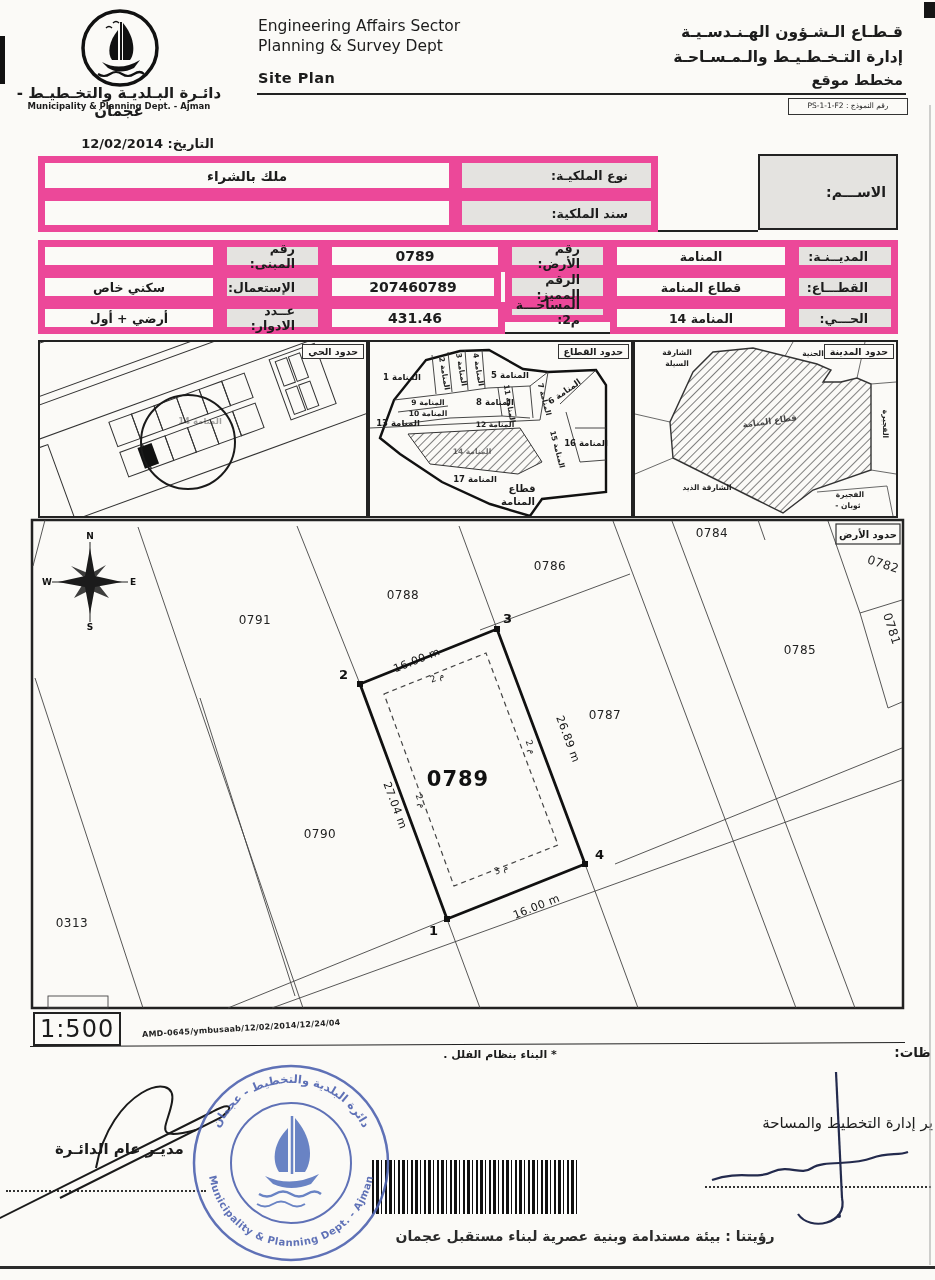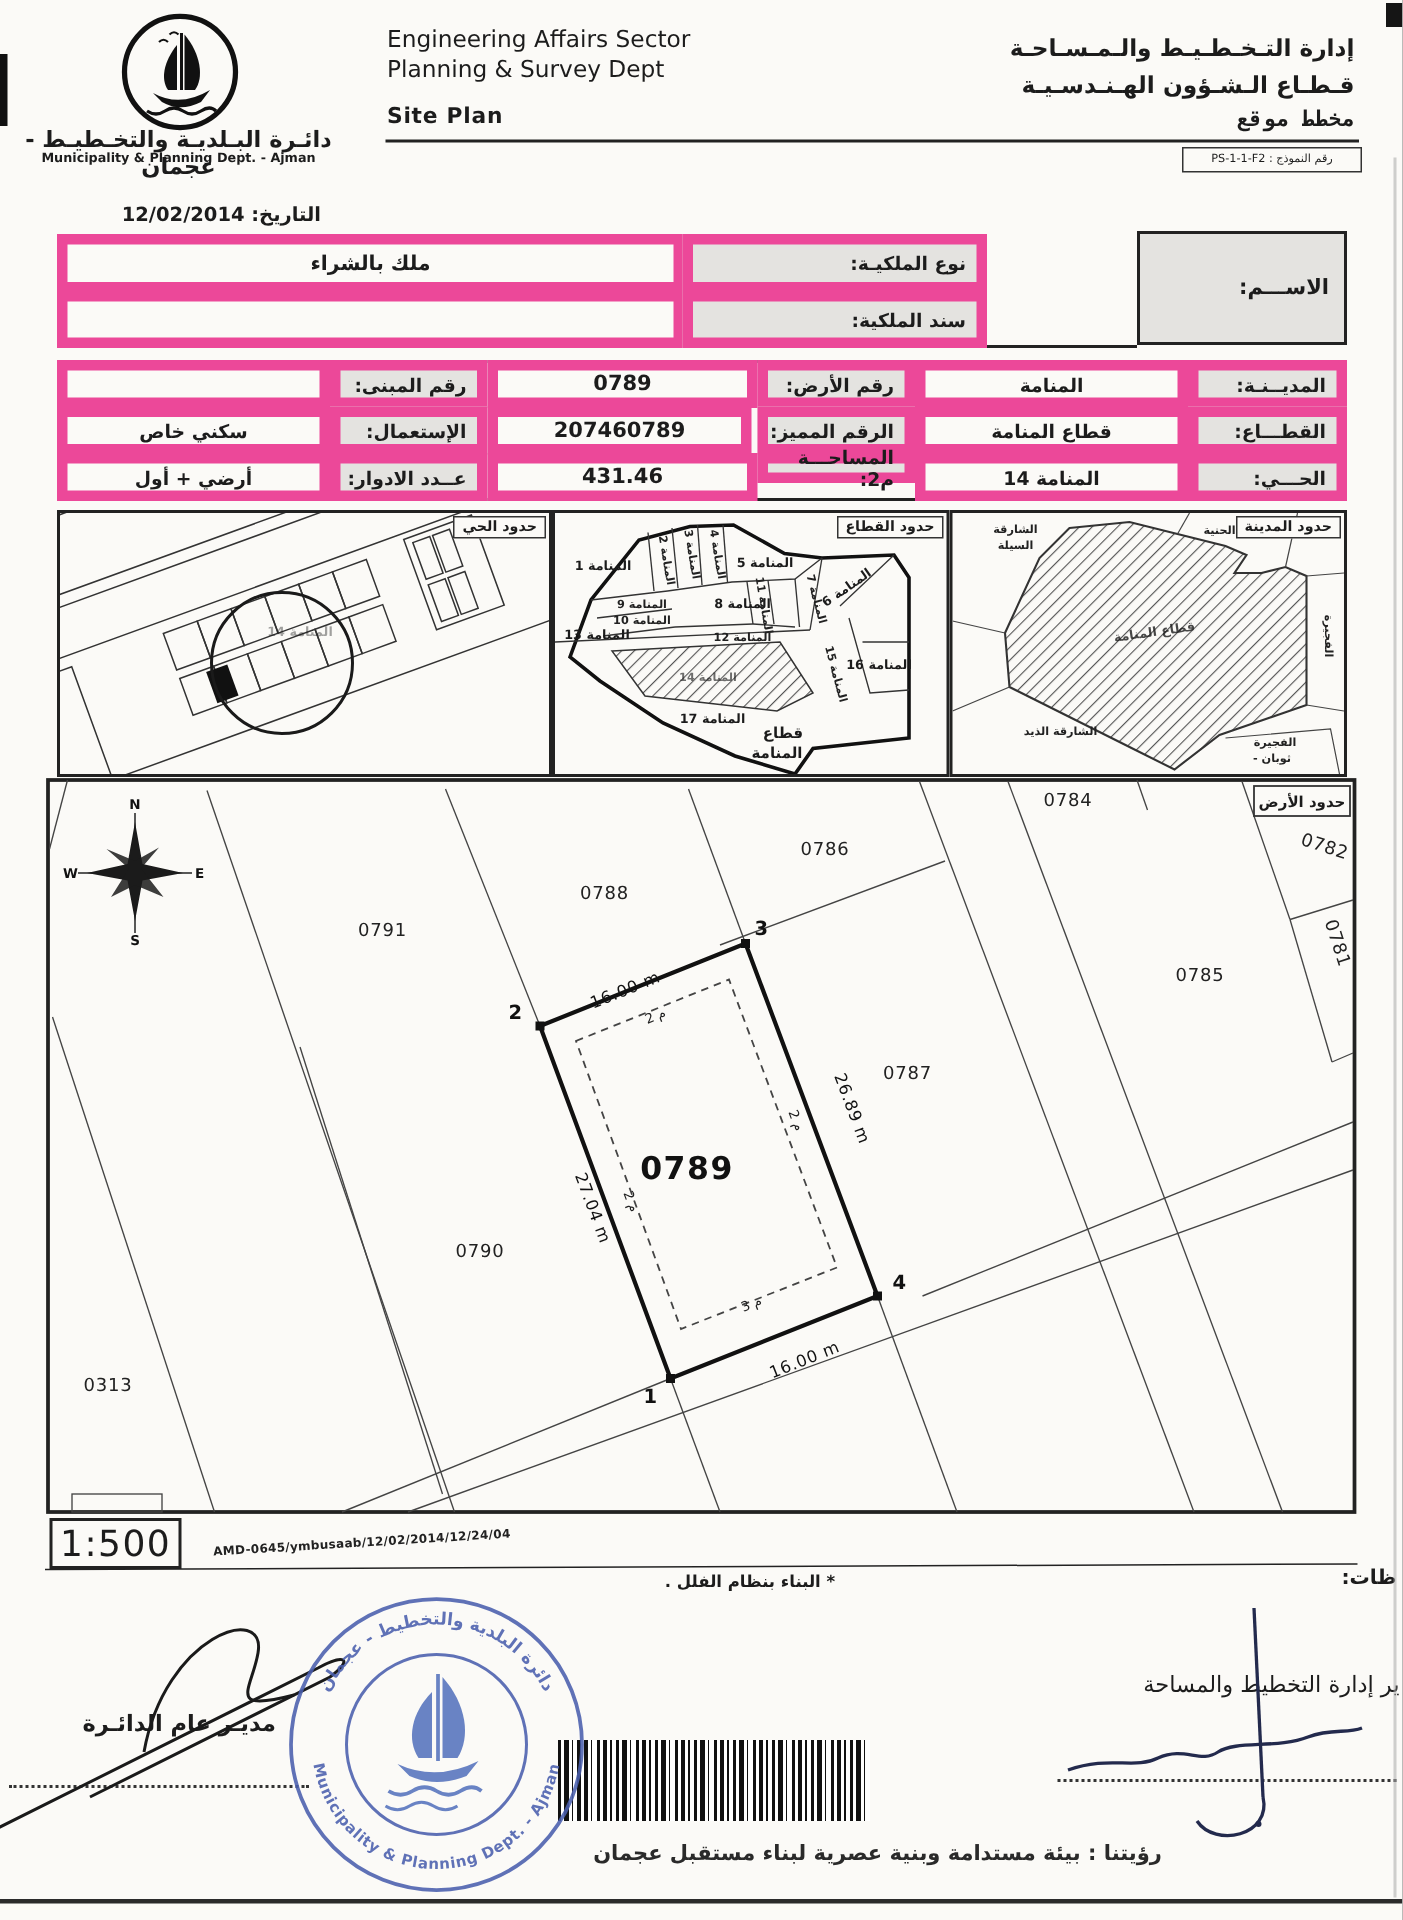--- a/index.html
+++ b/index.html
@@ -6,28 +6,28 @@
   .sheet{position:relative;width:935px;height:1280px;margin:0 auto;background:#fbfaf7;
          font-family:"DejaVu Sans",sans-serif;color:#1c1c1c;overflow:hidden;}
   .abs{position:absolute;}
   
   .org-ar{left:14px;top:84px;width:210px;font-size:15px;font-weight:bold;text-align:center;direction:rtl;}
   .org-en{left:14px;top:101px;width:210px;font-size:8.5px;font-weight:bold;text-align:center;}
   .en-head{left:258px;top:16px;font-size:15.5px;font-weight:normal;line-height:20px;}
   .site-plan{left:258px;top:70px;font-size:14.5px;font-weight:bold;letter-spacing:.5px;}
   .head-rule{left:257px;top:93px;width:649px;height:0;border-top:2px solid #222;}
   .ar-head{right:32px;top:20px;font-size:15.5px;font-weight:bold;line-height:25px;text-align:right;direction:rtl;}
-  .ar-title{right:32px;top:72px;font-size:14.5px;font-weight:bold;direction:rtl;font-family:Liberation Mono, monospace;}
+  .ar-title{right:32px;top:72px;font-size:14.5px;font-weight:bold;direction:rtl;}
   .form-box{left:788px;top:98px;width:118px;height:15px;border:1px solid #333;font-size:7.5px;
             text-align:center;direction:rtl;line-height:14px;}
   .date-line{left:34px;top:136px;width:180px;font-size:13px;font-weight:bold;direction:rtl;text-align:right;white-space:nowrap;}
   
   .cell{position:absolute;box-sizing:border-box;border:7px solid #ec4899;font-size:12.5px;
         display:flex;align-items:center;}
-  .lab{background:#e4e3e0;justify-content:flex-start;direction:rtl;padding-right:7px;font-weight:bold;}
+  .lab{background:#e4e3e0;justify-content:flex-start;direction:rtl;padding-right:23px;font-weight:bold;}
   .val{justify-content:center;font-weight:bold;direction:rtl;}
   .t1-outer{left:38px;top:156px;width:620px;height:76px;border:2px solid #222;box-sizing:border-box;}
   .name-wrap{left:658px;top:150px;width:240px;height:84px;}
   .name-lab{position:absolute;right:0;top:4px;width:140px;height:76px;background:#e4e3e0;border:2.5px solid #222;
             box-sizing:border-box;display:flex;align-items:center;direction:rtl;padding-right:10px;
             font-size:14px;font-weight:bold;}
   .name-val{position:absolute;left:0;bottom:2px;width:100px;border-bottom:2px solid #222;height:0;}
   .t2-outer{left:38px;top:240px;width:860px;height:94px;border:2px solid #222;box-sizing:border-box;}
   
   .map-panel{position:absolute;top:340px;height:178px;border:2px solid #222;box-sizing:border-box;background:#fbfaf7;}
@@ -81,22 +81,22 @@
   <div class="abs org-en">Municipality &amp; Planning Dept. - Ajman</div>
 
   <div class="abs en-head">
     <div>Engineering Affairs Sector</div>
     <div>Planning &amp; Survey Dept</div>
   </div>
   <div class="abs site-plan">Site Plan</div>
   <div class="abs head-rule"></div>
 
   <div class="abs ar-head">
+    <div>قـطـاع الـشـؤون الهـنـدسـيـة</div>
     <div>إدارة التـخـطـيـط والـمـسـاحـة</div>
-    <div>قـطـاع الـشـؤون الهـنـدسـيـة</div>
   </div>
   <div class="abs ar-title">مخطط موقع</div>
   <div class="abs form-box">رقم النموذج : PS-1-1-F2</div>
 
   <div class="abs date-line">التاريخ: 12/02/2014</div>
 
   <div class="abs t1-outer"></div>
   <div class="cell val" style="left:38px;top:156px;width:418px;height:39px;font-size:13.5px">ملك بالشراء</div>
   <div class="cell lab" style="left:455px;top:156px;width:203px;height:39px">نوع الملكيـة:</div>
   <div class="cell val" style="left:38px;top:194px;width:418px;height:38px"></div>

